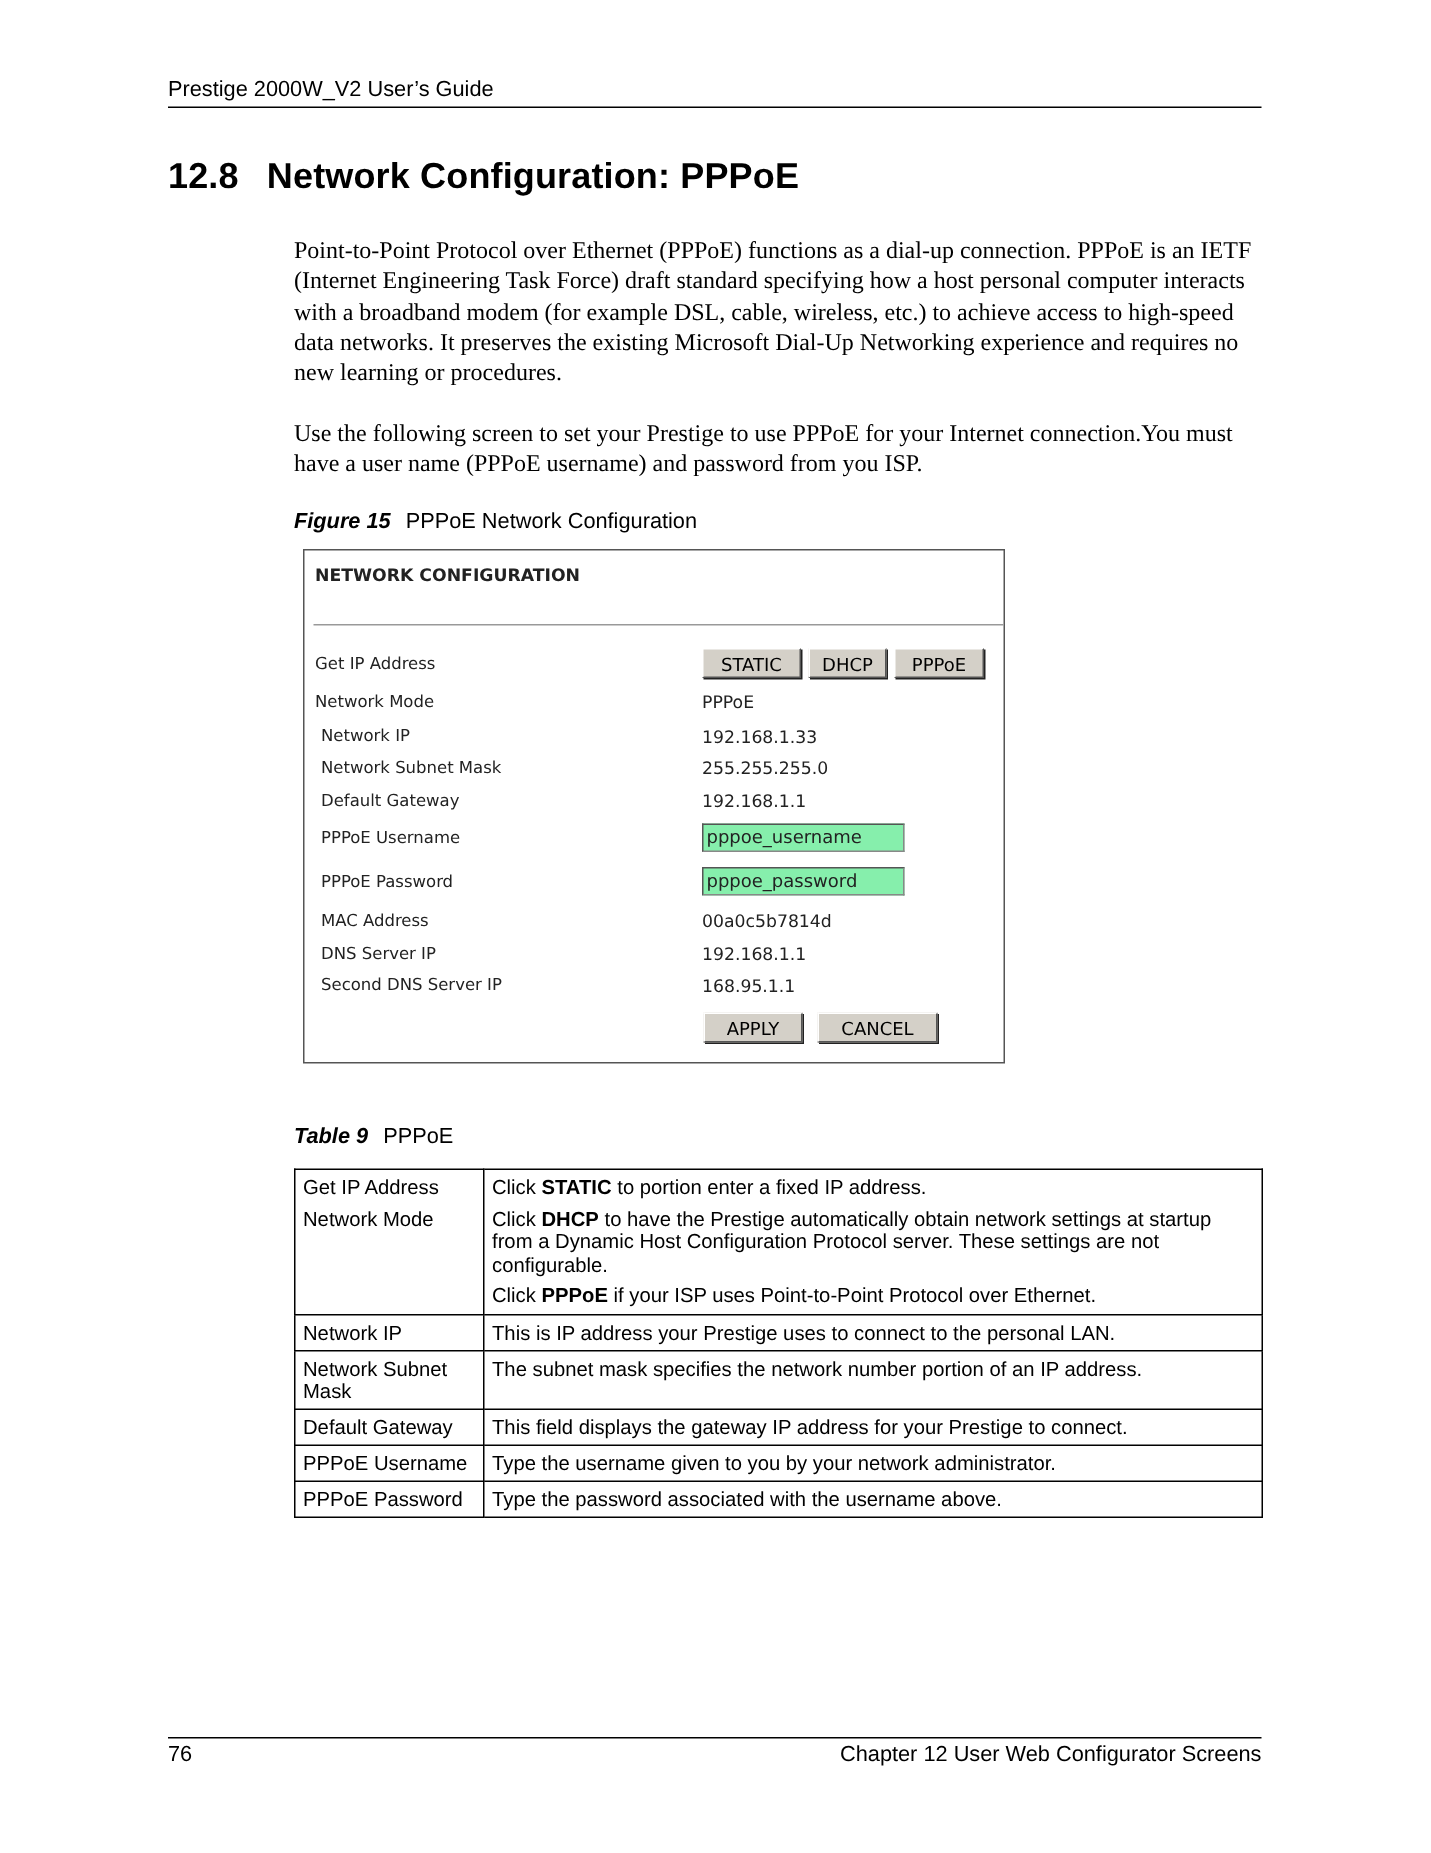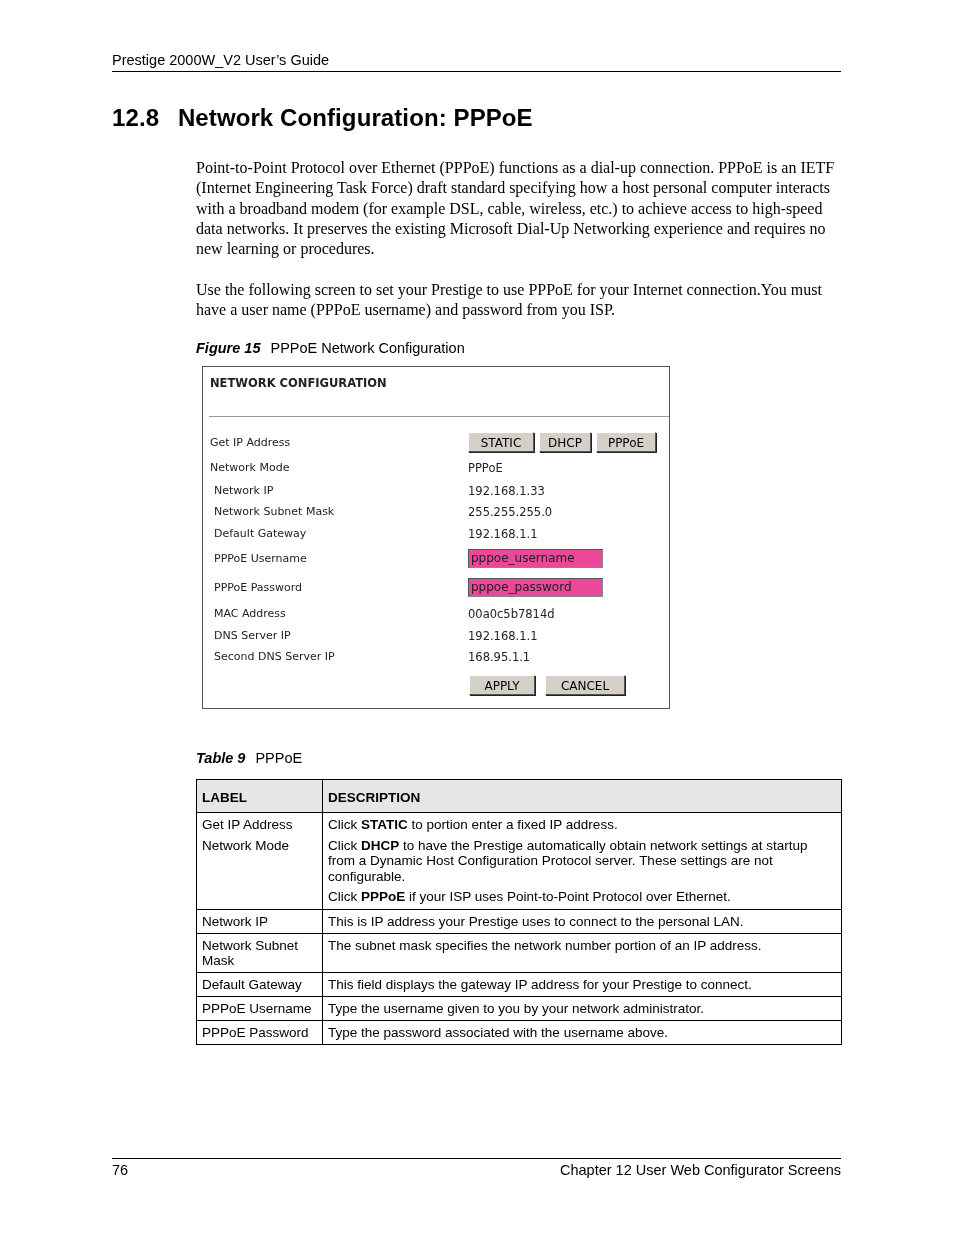--- a/index.html
+++ b/index.html
@@ -17,21 +17,21 @@
   .fig-caption { top: 340px; }
   .tbl-caption { top: 750px; }
 
   
   .figure { left: 202px; top: 366px; width: 466px; height: 341px; border: 1px solid #555; background: #fff; font-family: "DejaVu Sans", sans-serif; font-size: 11.5px; color: #222; }
   .fig-title { position: absolute; left: 7px; top: 9px; font-weight: bold; font-size: 11.5px; }
   .fig-sep { position: absolute; left: 6px; top: 49px; width: 460px; border-top: 1px solid #999; }
   .f-label { position: absolute; font-size: 11px; color: #222; }
   .f-value { position: absolute; left: 265px; font-size: 11.5px; color: #222; }
   .btn { position: absolute; height: 20px; background: #d4d0c8; border: 1px solid; border-color: #fff #555 #555 #fff; box-shadow: 1px 1px 0 #222; font-size: 12px; color: #000; text-align: center; line-height: 20px; font-family: "DejaVu Sans", sans-serif; padding: 0; }
-  .f-input { position: absolute; left: 265px; width: 131px; height: 17px; border: 1px solid #888; border-top-color: #555; border-left-color: #555; font-size: 12px; line-height: 17px; padding-left: 2px; font-family: "DejaVu Sans", sans-serif; background: #ec4899; }
+  .f-input { position: absolute; left: 265px; width: 131px; height: 17px; border: 1px solid #888; border-top-color: #555; border-left-color: #555; font-size: 12px; line-height: 17px; padding-left: 2px; font-family: "DejaVu Sans", sans-serif; background: #86efac; }
 
   
   table.desc { position: absolute; left: 196px; top: 779px; width: 646px; border-collapse: collapse; font-size: 13.5px; }
   table.desc td, table.desc th { border: 1px solid #000; vertical-align: top; padding: 4px 5px 4px 5px; text-align: left; }
   table.desc th { background: #e6e6e6; font-weight: bold; height: 22px; vertical-align: middle; padding-top: 6px; }
   table.desc td.lbl { width: 115px; }
   table.desc td p { margin: 0 0 5px 0; line-height: 15.5px; }
   table.desc td p:last-child { margin-bottom: 0; }
 
   .footer-rule { left: 112px; top: 1158px; width: 729px; border-top: 1px solid #000; }
@@ -88,24 +88,20 @@
   <div class="f-value" style="top:283px;">168.95.1.1</div>
 
   <button class="btn" style="left:266px; top:308px; width:66px;">APPLY</button>
   <button class="btn" style="left:342px; top:308px; width:80px;">CANCEL</button>
 </div>
 
 <div class="abs caption tbl-caption"><b>Table 9</b><span>PPPoE</span></div>
 
 <table class="desc">
   <tbody>
-      <tr>
-    <th>LABEL</th>
-    <th>DESCRIPTION</th>
-  </tr>
   <tr>
     <td class="lbl">
       <p>Get IP Address</p>
       <p>Network Mode</p>
     </td>
     <td>
       <p><span>Click </span><b>STATIC</b><span> to portion enter a fixed IP address.</span></p>
       <p><span>Click </span><b>DHCP</b><span> to have the Prestige automatically obtain network settings at startup from a Dynamic Host Configuration Protocol server. These settings are not configurable.</span></p>
       <p><span>Click </span><b>PPPoE</b><span> if your ISP uses Point-to-Point Protocol over Ethernet.</span></p>
     </td>

